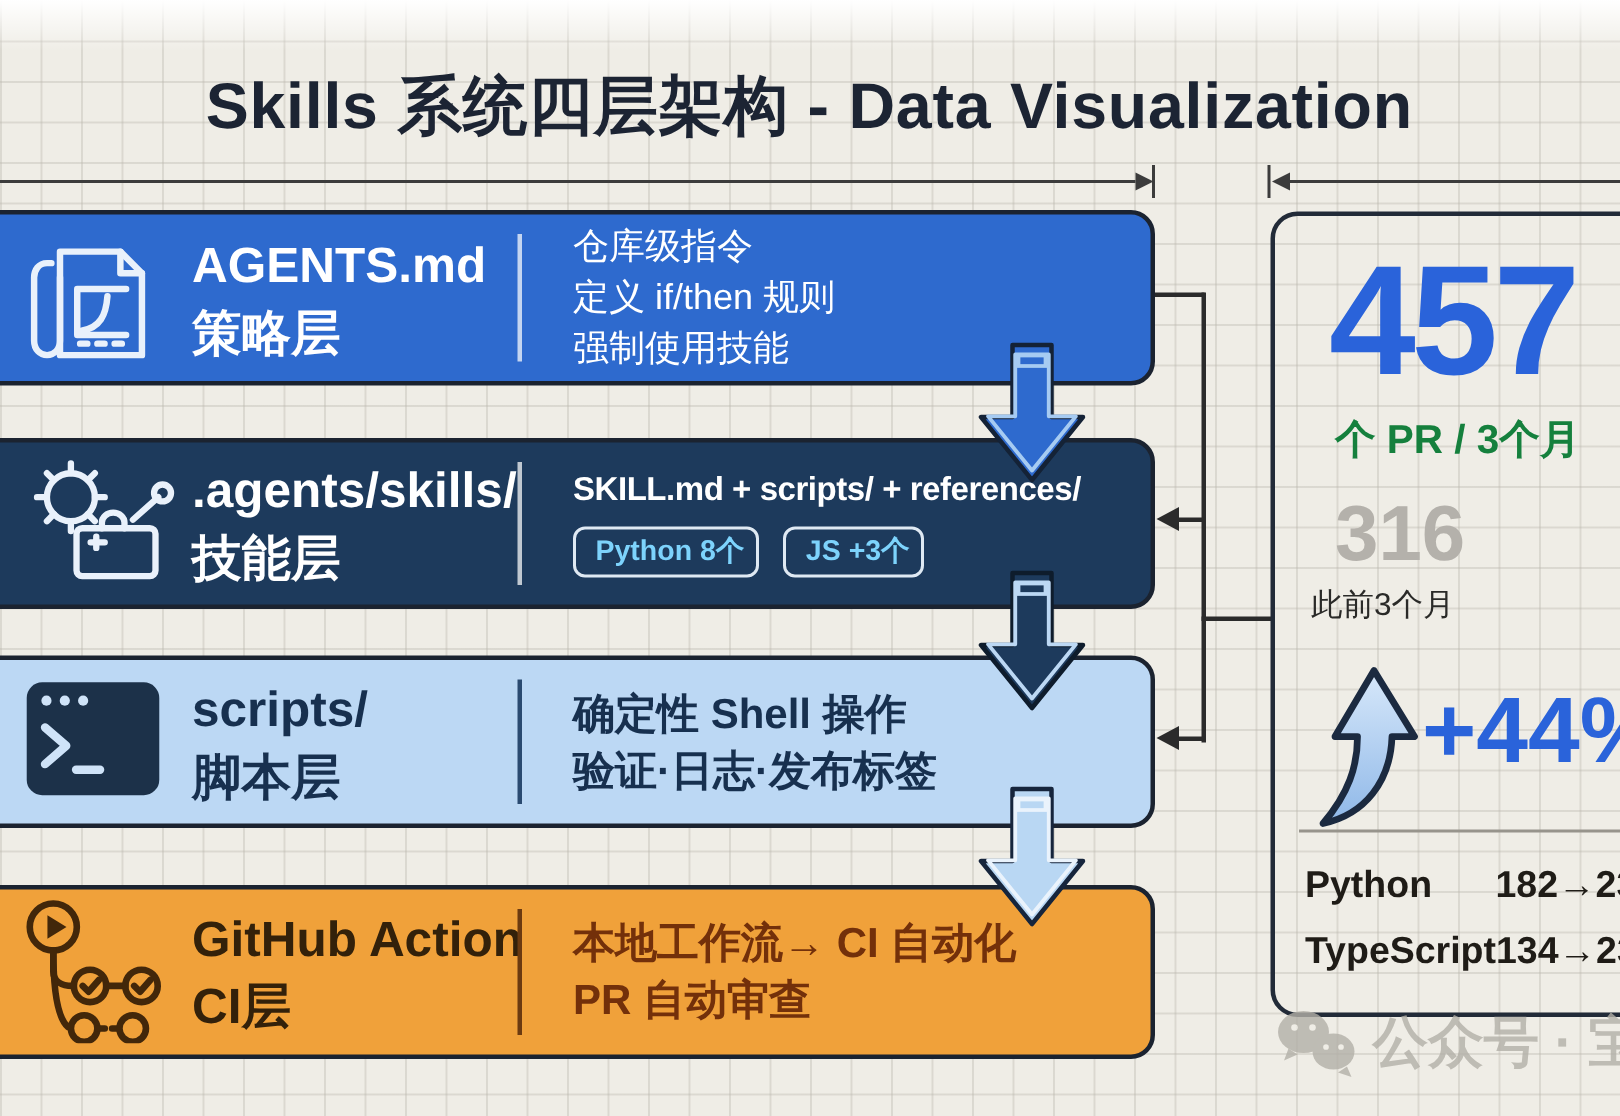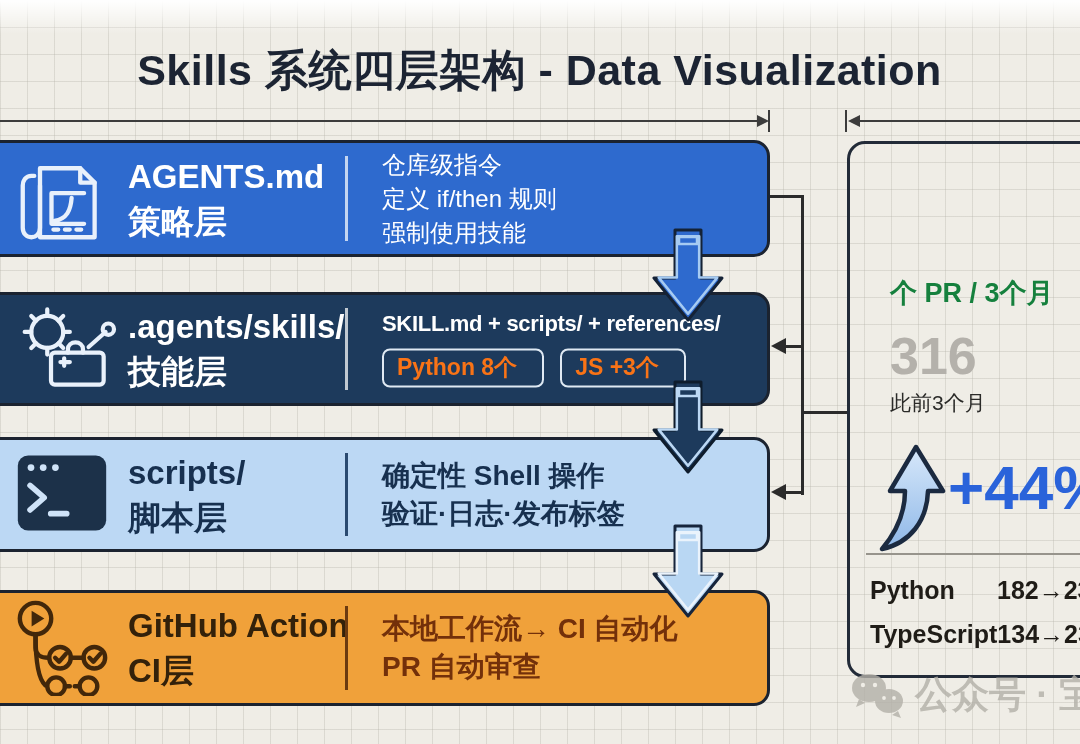--- a/index.html
+++ b/index.html
@@ -31,42 +31,42 @@
   .licon{position:absolute;left:30px;top:50%;transform:translateY(-50%);}
   .ltitle{position:absolute;left:143px;top:50%;transform:translateY(-50%);
     font-size:33px;font-weight:bold;line-height:45px;white-space:nowrap;}
   .ldiv{position:absolute;left:360px;top:12%;height:76%;width:3px;}
   .ldesc{position:absolute;left:397px;top:50%;transform:translateY(-50%);white-space:nowrap;}
   .desc-3{font-size:24px;font-weight:500;line-height:34px;}
   .desc-2{font-size:28px;font-weight:bold;line-height:38px;}
   .skill-head{font-size:22px;font-weight:bold;letter-spacing:-.3px;}
   .badge-row{margin-top:12px;display:flex;gap:16px;}
   .badge{display:inline-block;border:2.5px solid #dfe9f3;border-radius:8px;
-    padding:1px 25px 3px 13px;font-size:23px;font-weight:bold;color:#f97316;}
+    padding:1px 8px 3px 13px;font-size:19px;font-weight:bold;color:#7dd3fc;}
   .div-white{background:rgba(255,255,255,.72);}
   .div-navy{background:#2a4a70;}
   .div-brown{background:#6b3a10;}
 
   
   .fat-arrow{position:absolute;left:638px;width:100px;height:96px;z-index:5;}
 
   
   .conn{position:absolute;background:#2b2b2b;}
   .conn-arrowhead{position:absolute;width:0;height:0;border-top:8px solid transparent;
     border-bottom:8px solid transparent;border-right:15px solid #2b2b2b;}
 
   
   .card{position:absolute;left:847px;top:141px;width:312px;height:537px;
     border:3.5px solid #222b38;border-radius:18px;box-sizing:border-box;background:transparent;}
   .big-number{position:absolute;left:36px;top:16px;font-size:104px;font-weight:bold;
     color:#2a63da;letter-spacing:-3px;line-height:1.05;}
   .big-label{position:absolute;left:40px;top:131px;font-size:27px;font-weight:bold;color:#15803d;}
   .prev-number{position:absolute;left:40px;top:186px;font-size:52px;font-weight:bold;
     color:#b4b1ab;line-height:1;}
-  .prev-label{position:absolute;left:40px;top:245px;font-size:21px;color:#2a2a28;}
+  .prev-label{position:absolute;left:24px;top:245px;font-size:21px;color:#2a2a28;}
   .growth-arrow{position:absolute;left:22px;top:298px;}
   .growth{position:absolute;left:98px;top:308px;font-size:62px;font-weight:bold;
     color:#2a63da;white-space:nowrap;}
   .card-divider{position:absolute;left:16px;top:409px;width:300px;height:2px;background:#97948c;}
   .lang-row{position:absolute;left:20px;display:flex;font-size:25px;font-weight:bold;
     color:#1f1c17;white-space:nowrap;}
   .lang-row .lang-label{min-width:127px;}
   .lr1{top:432px;} .lr2{top:476px;}
 
   
@@ -207,20 +207,21 @@
 
 <div class="conn" style="left:770px;top:195px;width:33px;height:3px;"></div>
 <div class="conn" style="left:801px;top:195px;width:3px;height:300px;"></div>
 <div class="conn" style="left:786px;top:345px;width:17px;height:3px;"></div>
 <div class="conn-arrowhead" style="left:771px;top:338px;"></div>
 <div class="conn" style="left:786px;top:491px;width:17px;height:3px;"></div>
 <div class="conn-arrowhead" style="left:771px;top:484px;"></div>
 <div class="conn" style="left:801px;top:411px;width:47px;height:3px;"></div>
 
 <div class="card">
+  <div class="big-number">457</div>
   <div class="big-label">个 PR / 3个月</div>
   <div class="prev-number">316</div>
   <div class="prev-label">此前3个月</div>
   <svg class="growth-arrow" width="74" height="112" viewBox="0 0 74 112">
     <defs>
       <linearGradient id="ga" x1="0" y1="0" x2="0" y2="1">
         <stop offset="0" stop-color="#d7e8fa"></stop>
           <stop offset="1" stop-color="#8fb8e8"></stop>
       </linearGradient>
     </defs>

